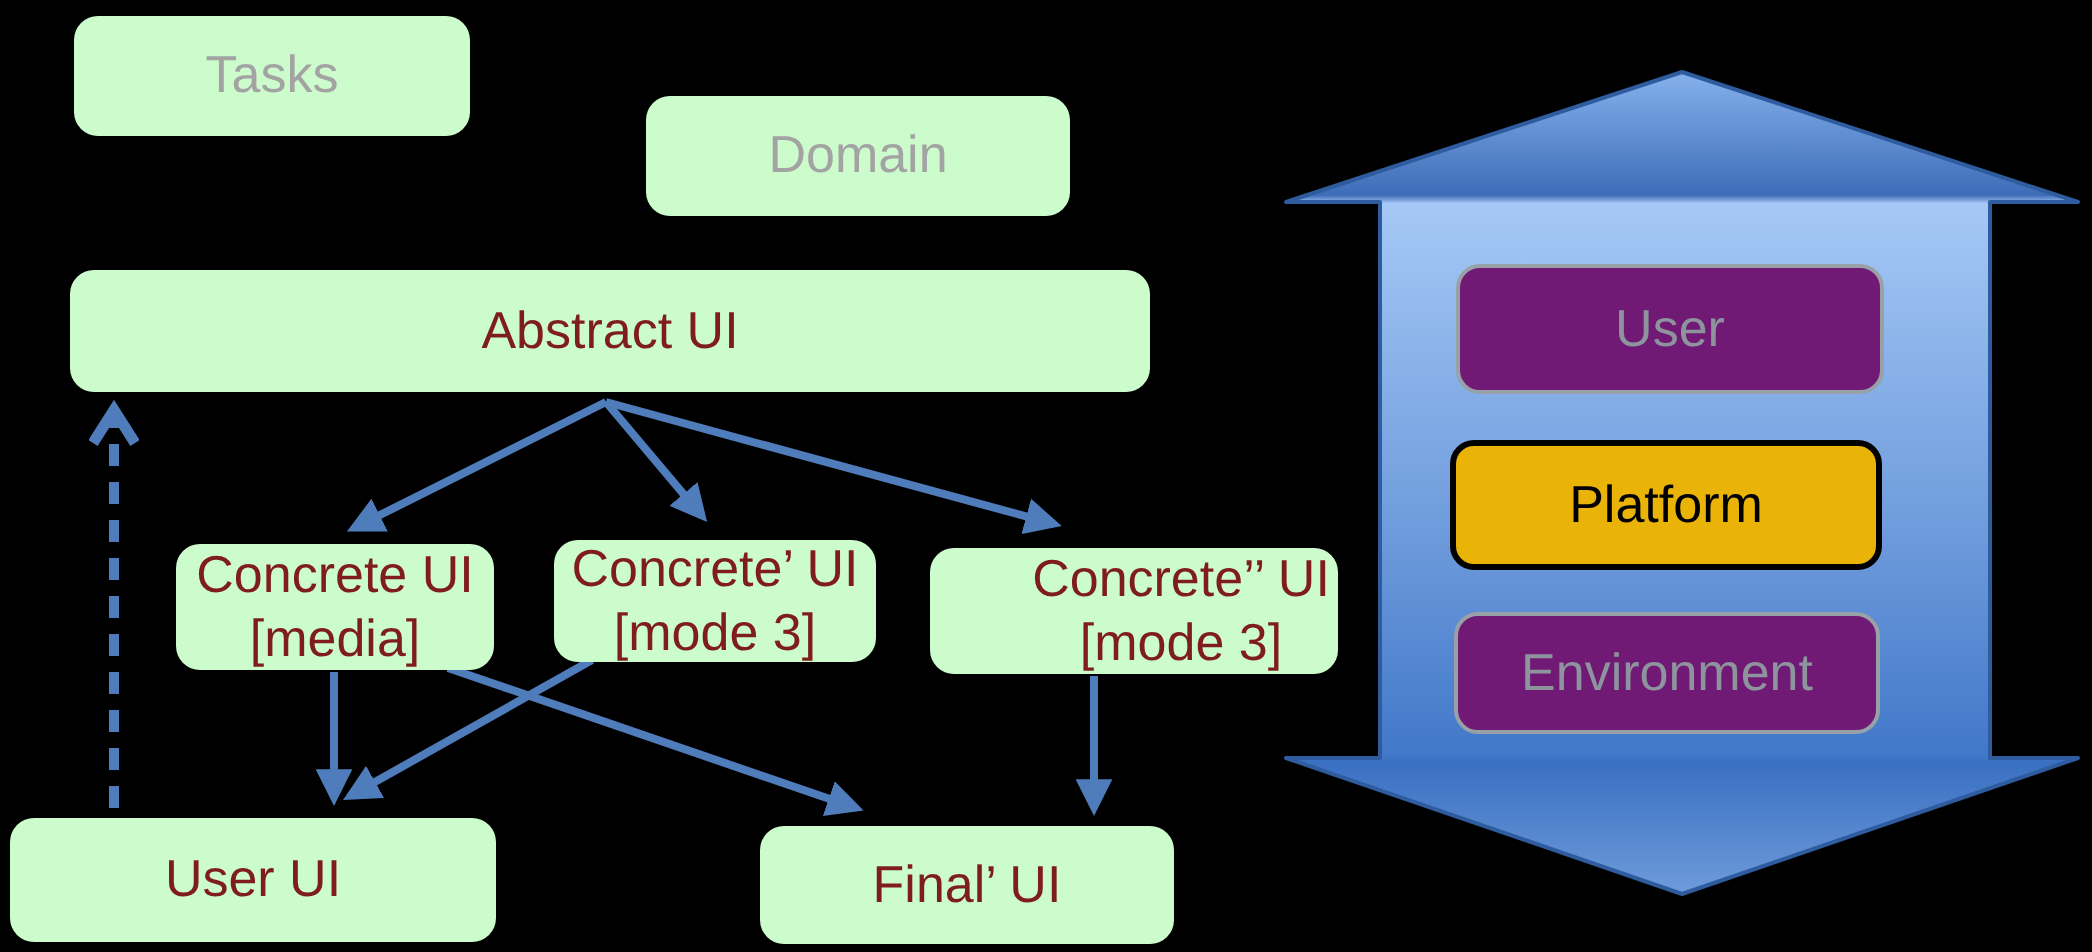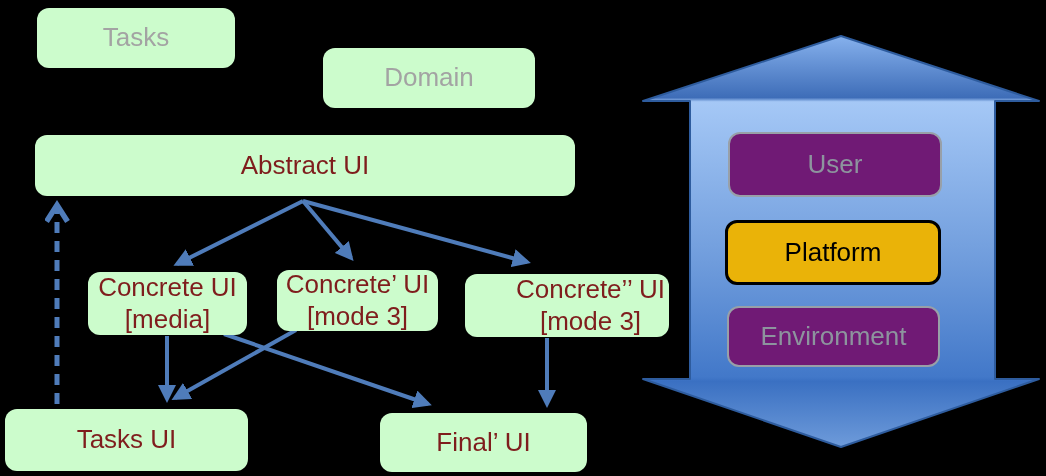--- a/index.html
+++ b/index.html
@@ -100,21 +100,21 @@
     </span>
   </div>
   <div class="gbox" id="box-mode2">
     <span class="two-line">
       <span>Concrete’’ UI</span><br>
       <span>[mode 3]</span>
     </span>
   </div>
 
   <div class="gbox" id="box-final">
-    <span>Tasks UI</span>
+    <span>User UI</span>
   </div>
   <div class="gbox" id="box-finalp">
     <span>Final’ UI</span>
   </div>
 
   <div class="ctx-box muted" id="ctx-user">
     <span>User</span>
   </div>
   <div class="ctx-box active" id="ctx-platform">
     <span>Platform</span>

